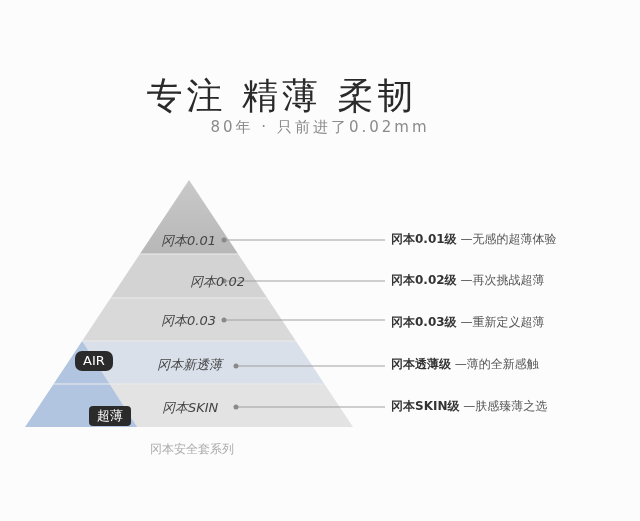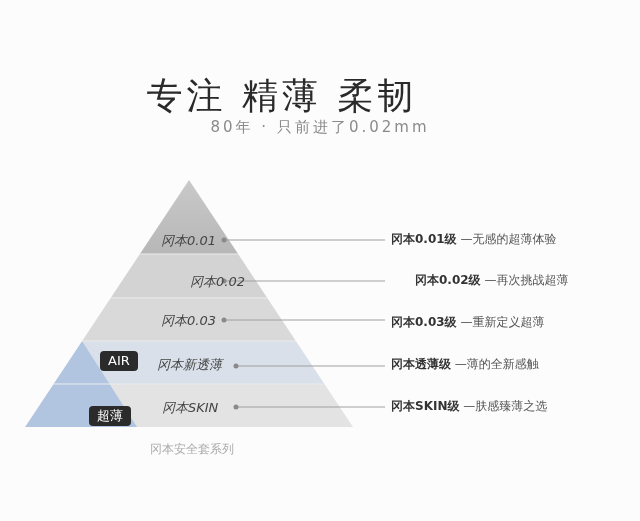--- a/index.html
+++ b/index.html
@@ -62,22 +62,22 @@
     <circle cx="236" cy="407" r="2.5"></circle>
   </g>
 </svg>
 
 <div class="lbl" style="left:161px;top:232px;">冈本0.01</div>
 <div class="lbl" style="left:161px;top:273px;margin-left:29px;">冈本0.02</div>
 <div class="lbl" style="left:161px;top:312px;">冈本0.03</div>
 <div class="lbl" style="left:157px;top:356px;">冈本新透薄</div>
 <div class="lbl" style="left:162px;top:399px;">冈本SKIN</div>
 
-<div class="badge" style="left:100px;top:351px;">AIR</div>
+<div class="badge" style="left:75px;top:351px;border-radius:7px;">AIR</div>
 <div class="badge" style="left:89px;top:406px;">超薄</div>
 
 <div class="desc" style="top:231px;"><b>冈本0.01级</b> <span class="d">—无感的超薄体验</span></div>
-<div class="desc" style="top:272px;margin-left:24px;"><b>冈本0.02级</b> <span class="d">—再次挑战超薄</span></div>
+<div class="desc" style="top:272px;"><b>冈本0.02级</b> <span class="d">—再次挑战超薄</span></div>
 <div class="desc" style="top:314px;"><b>冈本0.03级</b> <span class="d">—重新定义超薄</span></div>
 <div class="desc" style="top:356px;"><b>冈本透薄级</b> <span class="d">—薄的全新感触</span></div>
 <div class="desc" style="top:398px;"><b>冈本SKIN级</b> <span class="d">—肤感臻薄之选</span></div>
 
 <div class="footer">冈本安全套系列</div>
 
 </body></html>

